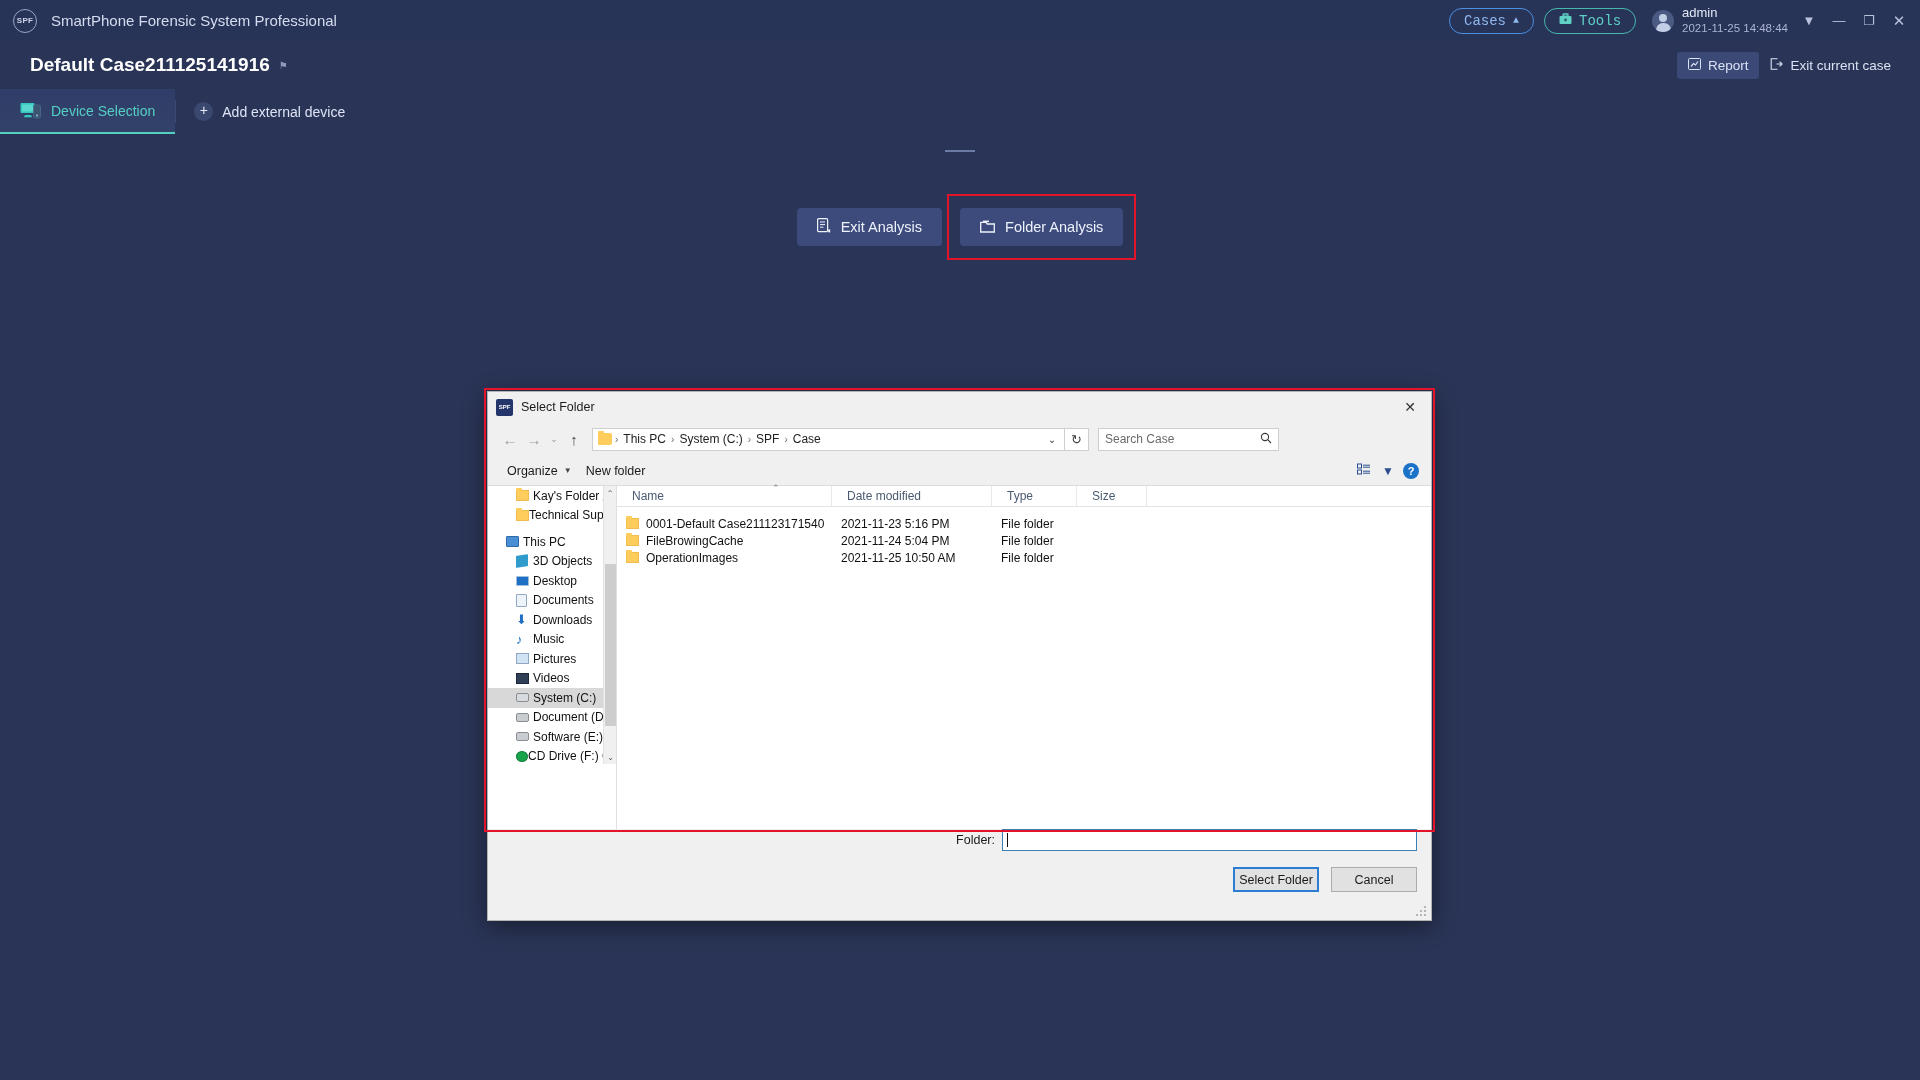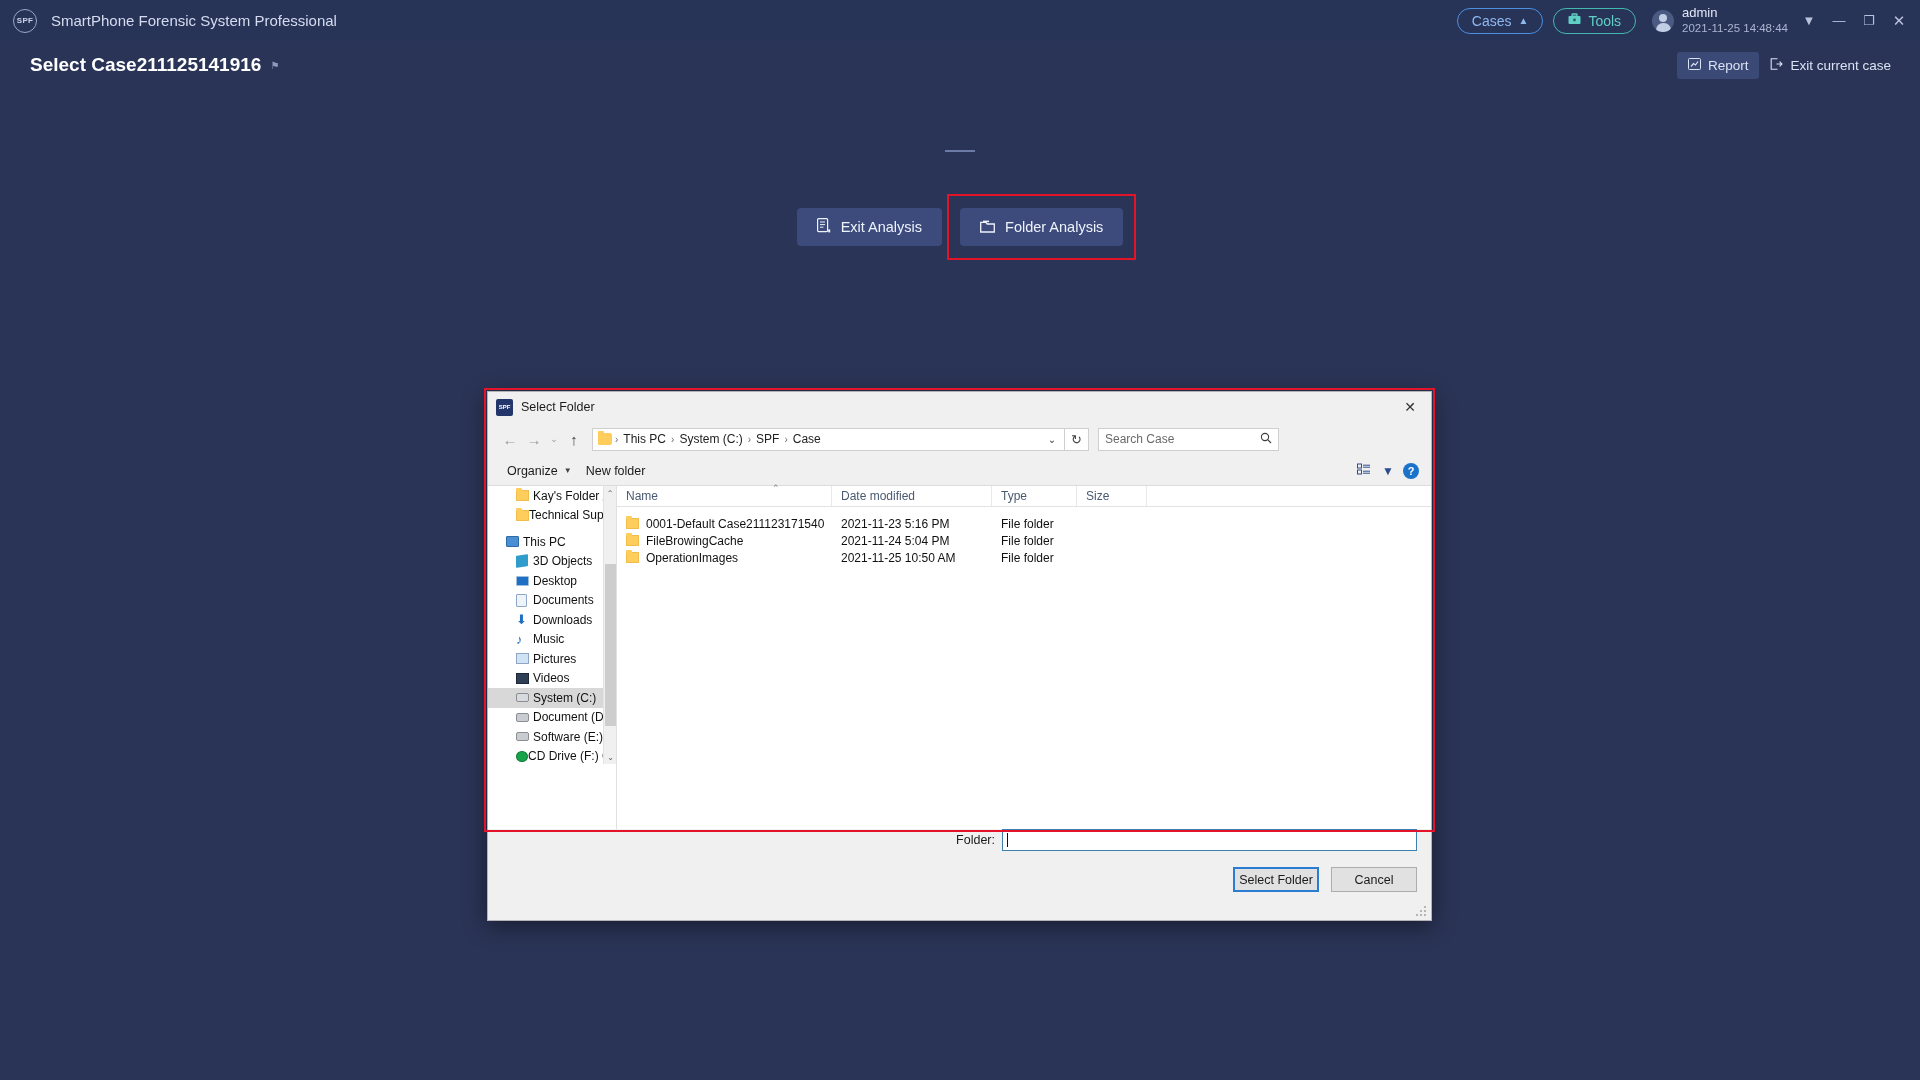--- a/index.html
+++ b/index.html
@@ -22,21 +22,21 @@
     width: 24px; height: 24px; margin-left: 13px; border-radius: 50%;
     border: 1.5px solid #9aa6c8; display: flex; align-items: center;
     justify-content: center; color: #cdd5ea; font-size: 8px; font-weight: bold;
     letter-spacing: .3px;
   }
   .app-title { margin-left: 14px; font-size: 15px; color: #d5dcef; }
 
   .tb-right { margin-left: auto; display: flex; align-items: center; height: 41px; }
   .pill {
     height: 26px; border-radius: 13px; display: flex; align-items: center;
-    padding: 0 14px; font-size: 14px; margin-right: 10px; cursor: pointer;
+    padding: 0 14px; font-size: 14px; margin-right: 10px; cursor: pointer; font-family: Liberation Mono, monospace;
   }
   .pill.cases { border: 1px solid #4a8fe0; color: #8fb8ef; }
   .pill.tools { border: 1px solid #44b8ac; color: #5fd0c4; }
   .pill .glyph { margin-left: 7px; font-size: 10px; }
   .pill .tool-ico { margin-right: 7px; font-size: 13px; }
 
   .user-box { display: flex; align-items: center; margin: 0 6px 0 6px; }
   .avatar {
     width: 22px; height: 22px; border-radius: 50%; background: #4a5a82;
     margin-right: 8px; position: relative; overflow: hidden;
@@ -244,21 +244,21 @@
     font-size: 8px; color: #555; background: #f0f0f0; cursor: pointer;
   }
   .ts-dn { position: absolute; bottom: 0; width: 13px; }
   .ts-thumb {
     position: absolute; left: 1px; top: 78px; width: 11px; height: 162px;
     background: #cdcdcd; cursor: pointer;
   }
 
   .filelist { flex: 1; background: #fff; border-left: 1px solid #e0e0e0; }
   .fl-head { height: 21px; display: flex; border-bottom: 1px solid #e3e3e3; font-size: 12px; color: #4a5a72; position: relative; }
-  .fl-th { display: flex; align-items: center; padding-left: 9px; border-right: 1px solid #e8e8e8; }
+  .fl-th { display: flex; align-items: center; padding-left: 15px; border-right: 1px solid #e8e8e8; }
   .fl-th.name { width: 215px; }
   .fl-th.date { width: 160px; }
   .fl-th.type { width: 85px; }
   .fl-th.size { width: 70px; }
   .sort-caret { position: absolute; left: 155px; top: -3px; font-size: 9px; color: #7a7a7a; }
   .fl-row { height: 17px; display: flex; align-items: center; font-size: 12px; color: #111; cursor: pointer; }
   .fl-c.name { width: 215px; display: flex; align-items: center; padding-left: 9px; }
   .fl-c.name .folder-ico { margin-right: 7px; }
   .fl-c.date { width: 160px; padding-left: 9px; }
   .fl-c.type { width: 85px; padding-left: 9px; }
@@ -321,21 +321,21 @@
       </div>
 
       <div class="wbtn">▼</div>
       <div class="wbtn">—</div>
       <div class="wbtn">❐</div>
       <div class="wbtn close">✕</div>
     </div>
   </div>
 
   <div class="casebar">
-    <div class="case-title">Select Case211125141916</div>
+    <div class="case-title">Default Case211125141916</div>
     <div class="case-badge">⚑</div>
     <div class="case-right">
       <div class="hbtn active">
         <span class="ic">
           <svg width="13" height="12" viewBox="0 0 13 12">
               <rect x="0.5" y="0.5" width="12" height="11" rx="1" fill="none" stroke="#dbe2f3" stroke-width="1"></rect>
               <polyline points="3,8.5 5.5,5.5 7.5,7 10,3.5" fill="none" stroke="#dbe2f3" stroke-width="1.2"></polyline>
             </svg>
         </span>
         <span>Report</span>
@@ -345,20 +345,39 @@
           <svg width="13" height="12" viewBox="0 0 13 12">
               <path d="M7.5 0.8H1.2v10.4h6.3" fill="none" stroke="#dbe2f3" stroke-width="1.1"></path>
               <path d="M6.5 6h5.4M9.6 3.6 12 6l-2.4 2.4" fill="none" stroke="#dbe2f3" stroke-width="1.1"></path>
             </svg>
         </span>
         <span>Exit current case</span>
       </div>
     </div>
   </div>
 
+  <div class="tabs">
+    <div class="tab active">
+      <span class="tico">
+        <svg width="22" height="17" viewBox="0 0 22 17">
+          <rect x="0.5" y="1" width="14" height="10" rx="1" fill="#35c9bd"></rect>
+          <rect x="2" y="2.6" width="11" height="6.8" fill="#5ad8ce"></rect>
+          <path d="M5 13h6l1.2 2.2H3.8z" fill="#35c9bd"></path>
+          <rect x="13.5" y="3" width="7" height="13" rx="1.4" fill="#3b5470" stroke="#4d6a8c" stroke-width="0.8"></rect>
+          <circle cx="17" cy="13.4" r="1" fill="#9fc6dd"></circle>
+        </svg>
+      </span>
+      <span>Device Selection</span>
+    </div>
+    <div class="tab-sep"></div>
+    <div class="addbtn">
+      <div class="plus-circle">+</div>
+      <span class="lbl">Add external device</span>
+    </div>
+  </div>
 
   <div class="content">
     <div class="hr-small"></div>
 
     <div class="choices">
       <div class="choice">
         <span class="cico">
           <svg width="14" height="15" viewBox="0 0 14 15">
               <rect x="0.6" y="0.6" width="10" height="13" rx="1" fill="none" stroke="#eef2fb" stroke-width="1.2"></rect>
               <line x1="3" y1="4" x2="8" y2="4" stroke="#eef2fb" stroke-width="1"></line>

